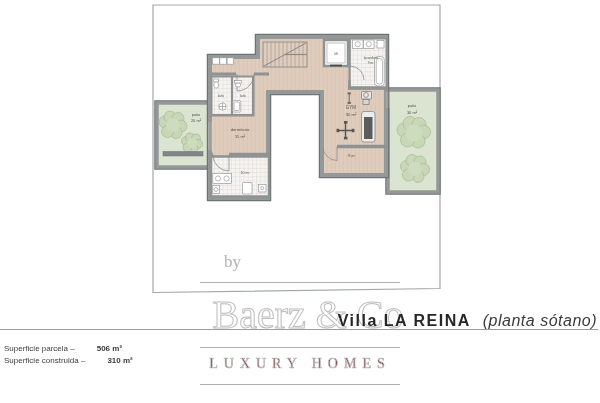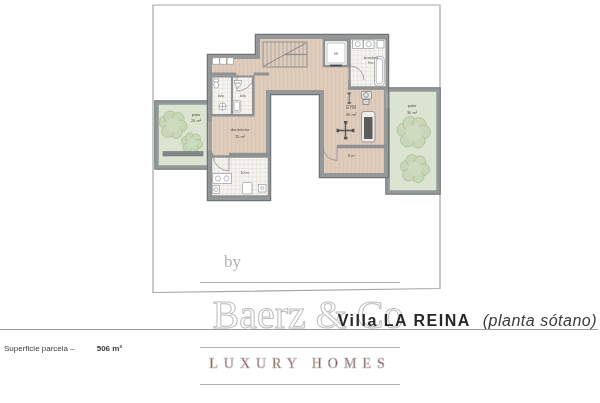--- a/index.html
+++ b/index.html
@@ -237,15 +237,16 @@
     <div class="wm-tagline">LUXURY HOMES</div>
     <div class="wm-line wm-line3"></div>
   </div>
 
   <div class="title">
     <span class="name">Villa LA REINA</span><span class="subtitle">(planta sótano)</span>
   </div>
 
   <div class="details">
     <div class="row"><span>Superficie parcela –</span><b>506 m²</b></div>
+    <div class="row"><span>Superficie construida –</span><b>310 m²</b></div>
   </div>
 
 </div>
 
 </body></html>

